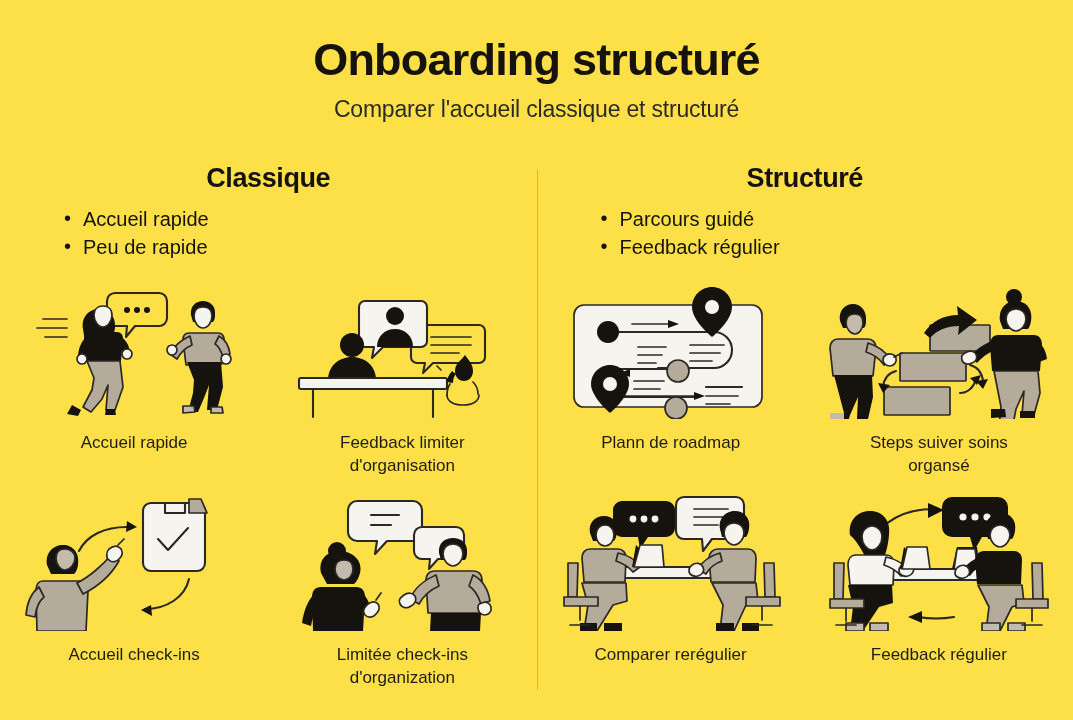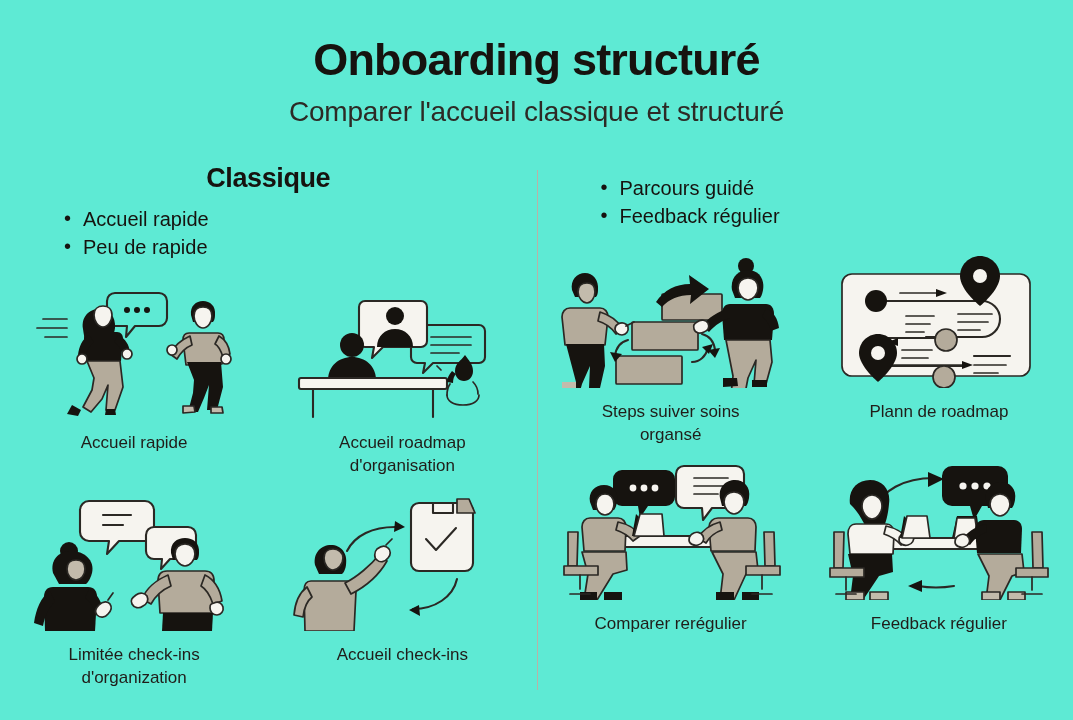--- a/index.html
+++ b/index.html
@@ -2,30 +2,30 @@
 <html><head>
 <meta charset="utf-8">
 <style>
   * { box-sizing: border-box; margin: 0; padding: 0; }
   html, body {
     width: 1073px; height: 720px;
     background: #f2efe9;
     font-family: "Liberation Sans", sans-serif;
     overflow: hidden;
   }
-  .page { position: relative; width: 1073px; height: 720px; background: #5eead4; }
+  .page { position: relative; width: 1073px; height: 720px; background: #fde047; }
 
   
   .header { padding-top: 36px; text-align: center; }
   .title {
     font-size: 45px; font-weight: 700; color: #16130f;
     letter-spacing: -0.8px; line-height: 1.08;
   }
   .subtitle {
-    margin-top: 11px; font-size: 28px; font-weight: 400;
+    margin-top: 11px; font-size: 23px; font-weight: 400;
     color: #2d2a25; letter-spacing: -0.2px;
   }
 
   
   .divider {
     position: absolute; left: 537px; top: 170px;
     width: 1px; height: 520px; background: #b9b2a6;
   }
 
   
@@ -159,21 +159,56 @@
             <rect class="paper" x="8" y="95" width="148" height="11" rx="2"></rect>
             <rect class="stroke" x="8" y="95" width="148" height="11" rx="2"></rect>
             <path class="stroke" d="M22 106v28M142 106v28"></path>
 
             <path class="ink" d="M174 72c4 6 8 9 8 16 0 6-4 10-9 10s-9-4-9-10c0-8 6-10 10-16z"></path>
             <path class="ink" d="M161 88c-3 4-5 7-5 11l6 1c0-4 1-7 3-9z"></path>
             <path class="stroke-thin" d="M159 101c-2 3-3 7-3 11M182 99c3 3 5 7 5 12"></path>
             <path class="stroke-thin" d="M156 112c0 6 6 10 16 10s16-4 16-10"></path>
             <path class="stroke-thin" d="M146 83l4 4"></path>
           </svg>
-          <div class="caption">Accueil roadmap d'organisation</div>
+          <div class="caption">Feedback limiter d'organisation</div>
+        </div>
+
+        <div class="cell">
+          <svg class="art" viewBox="0 0 222 136">
+
+            <path class="paper" d="M128 8h46a8 8 0 0 1 8 8v52a8 8 0 0 1-8 8h-46a8 8 0 0 1-8-8V16a8 8 0 0 1 8-8z"></path>
+            <path class="stroke" d="M128 8h46a8 8 0 0 1 8 8v52a8 8 0 0 1-8 8h-46a8 8 0 0 1-8-8V16a8 8 0 0 1 8-8z"></path>
+            <path class="stroke" d="M142 8h20v10h-20z"></path>
+            <path class="tan" d="M166 4h12l6 14h-18z"></path>
+            <path class="stroke-thin" d="M166 4h12l6 14h-18z"></path>
+            <path class="stroke" d="M135 44l10 11 20-22" stroke-width="3"></path>
+
+            <path class="stroke" d="M56 56c8-16 26-24 48-24"></path>
+            <path class="ink" d="M104 26l10 6-11 5z"></path>
+
+            <path class="stroke" d="M166 84c-4 18-22 30-44 30"></path>
+            <path class="ink" d="M128 110l-10 5 11 6z"></path>
+
+            <path class="ink" d="M24 70c-2-12 6-20 16-20s17 8 15 20c-1 7-4 9-4 9H28z"></path>
+            <path class="tan-lt" d="M33 63c0-6 4-9 9-9s10 3 10 9-5 12-10 12-9-6-9-12z"></path>
+            <path class="stroke-thin" d="M33 63c0-6 4-9 9-9s10 3 10 9-5 12-10 12-9-6-9-12z"></path>
+            <path class="tan" d="M20 86h36c6 0 9 4 9 10l-2 40H14l-1-40c0-6 2-10 7-10z"></path>
+            <path class="stroke-thin" d="M20 86h36c6 0 9 4 9 10l-2 40H14l-1-40c0-6 2-10 7-10z"></path>
+
+            <path class="tan" d="M54 88c12-6 26-18 34-28l8 6c-8 14-22 26-36 33z"></path>
+            <path class="stroke-thin" d="M54 88c12-6 26-18 34-28l8 6c-8 14-22 26-36 33z"></path>
+
+            <path class="paper" d="M86 54c4-3 8-4 11-1 3 2 3 7 0 10-3 4-8 5-11 2-3-2-3-8 0-11z"></path>
+            <path class="stroke-thin" d="M86 54c4-3 8-4 11-1 3 2 3 7 0 10-3 4-8 5-11 2-3-2-3-8 0-11z"></path>
+            <path class="stroke-thin" d="M95 50l6-6"></path>
+
+            <path class="tan" d="M16 92c-8 6-12 16-13 28l9 2c1-9 4-16 9-20z"></path>
+            <path class="stroke-thin" d="M16 92c-8 6-12 16-13 28l9 2c1-9 4-16 9-20z"></path>
+          </svg>
+          <div class="caption">Accueil check-ins</div>
         </div>
 
         <div class="cell">
           <svg class="art" viewBox="0 0 222 136">
 
             <path class="paper" d="M66 6h56a9 9 0 0 1 9 9v22a9 9 0 0 1-9 9H96l-12 13 2-13h-20a9 9 0 0 1-9-9V15a9 9 0 0 1 9-9z"></path>
             <path class="stroke" d="M66 6h56a9 9 0 0 1 9 9v22a9 9 0 0 1-9 9H96l-12 13 2-13h-20a9 9 0 0 1-9-9V15a9 9 0 0 1 9-9z"></path>
             <path class="stroke" d="M80 20h28M80 30h20"></path>
 
             <path class="paper" d="M131 32h34a8 8 0 0 1 8 8v16a8 8 0 0 1-8 8h-18l-9 10 1-10h-8a8 8 0 0 1-8-8V40a8 8 0 0 1 8-8z"></path>
@@ -201,65 +236,67 @@
             <path class="stroke-thin" d="M182 80c10 5 15 14 17 26l-9 3c-3-9-7-15-12-18z"></path>
             <path class="paper" d="M113 100c4-3 9-2 11 1 2 4 0 8-4 10-4 3-9 2-11-2s0-6 4-9z"></path>
             <path class="stroke-thin" d="M113 100c4-3 9-2 11 1 2 4 0 8-4 10-4 3-9 2-11-2s0-6 4-9z"></path>
             <path class="paper" d="M191 108c4-2 8 0 9 4s-2 8-6 8-7-3-7-7 1-4 4-5z"></path>
             <path class="stroke-thin" d="M191 108c4-2 8 0 9 4s-2 8-6 8-7-3-7-7 1-4 4-5z"></path>
             <path class="ink" d="M140 118h50l-1 18h-50z"></path>
           </svg>
           <div class="caption">Limitée check-ins d'organization</div>
         </div>
 
-        <div class="cell">
-          <svg class="art" viewBox="0 0 222 136">
-
-            <path class="paper" d="M128 8h46a8 8 0 0 1 8 8v52a8 8 0 0 1-8 8h-46a8 8 0 0 1-8-8V16a8 8 0 0 1 8-8z"></path>
-            <path class="stroke" d="M128 8h46a8 8 0 0 1 8 8v52a8 8 0 0 1-8 8h-46a8 8 0 0 1-8-8V16a8 8 0 0 1 8-8z"></path>
-            <path class="stroke" d="M142 8h20v10h-20z"></path>
-            <path class="tan" d="M166 4h12l6 14h-18z"></path>
-            <path class="stroke-thin" d="M166 4h12l6 14h-18z"></path>
-            <path class="stroke" d="M135 44l10 11 20-22" stroke-width="3"></path>
-
-            <path class="stroke" d="M56 56c8-16 26-24 48-24"></path>
-            <path class="ink" d="M104 26l10 6-11 5z"></path>
-
-            <path class="stroke" d="M166 84c-4 18-22 30-44 30"></path>
-            <path class="ink" d="M128 110l-10 5 11 6z"></path>
-
-            <path class="ink" d="M24 70c-2-12 6-20 16-20s17 8 15 20c-1 7-4 9-4 9H28z"></path>
-            <path class="tan-lt" d="M33 63c0-6 4-9 9-9s10 3 10 9-5 12-10 12-9-6-9-12z"></path>
-            <path class="stroke-thin" d="M33 63c0-6 4-9 9-9s10 3 10 9-5 12-10 12-9-6-9-12z"></path>
-            <path class="tan" d="M20 86h36c6 0 9 4 9 10l-2 40H14l-1-40c0-6 2-10 7-10z"></path>
-            <path class="stroke-thin" d="M20 86h36c6 0 9 4 9 10l-2 40H14l-1-40c0-6 2-10 7-10z"></path>
-
-            <path class="tan" d="M54 88c12-6 26-18 34-28l8 6c-8 14-22 26-36 33z"></path>
-            <path class="stroke-thin" d="M54 88c12-6 26-18 34-28l8 6c-8 14-22 26-36 33z"></path>
-
-            <path class="paper" d="M86 54c4-3 8-4 11-1 3 2 3 7 0 10-3 4-8 5-11 2-3-2-3-8 0-11z"></path>
-            <path class="stroke-thin" d="M86 54c4-3 8-4 11-1 3 2 3 7 0 10-3 4-8 5-11 2-3-2-3-8 0-11z"></path>
-            <path class="stroke-thin" d="M95 50l6-6"></path>
-
-            <path class="tan" d="M16 92c-8 6-12 16-13 28l9 2c1-9 4-16 9-20z"></path>
-            <path class="stroke-thin" d="M16 92c-8 6-12 16-13 28l9 2c1-9 4-16 9-20z"></path>
-          </svg>
-          <div class="caption">Accueil check-ins</div>
-        </div>
-
       </div>
     </div>
 
     <div class="column col-right">
+      <div class="col-head">Structuré</div>
       <ul class="bullets">
         <li>Parcours guidé</li>
         <li>Feedback régulier</li>
       </ul>
 
       <div class="grid">
+
+        <div class="cell">
+          <svg class="art" viewBox="0 0 222 136">
+            <path class="paper" d="M24 22h168a10 10 0 0 1 10 10v82a10 10 0 0 1-10 10H24a10 10 0 0 1-10-10V32a10 10 0 0 1 10-10z"></path>
+            <path class="stroke-thin" d="M24 22h168a10 10 0 0 1 10 10v82a10 10 0 0 1-10 10H24a10 10 0 0 1-10-10V32a10 10 0 0 1 10-10z" stroke="#9a9286"></path>
+
+            <path class="stroke" d="M50 49h104a18 18 0 0 1 0 36H98"></path>
+            <path class="stroke" d="M52 86h58"></path>
+            <path class="stroke" d="M52 114h82"></path>
+
+            <path class="stroke-thin" d="M72 41h38"></path>
+            <path class="ink" d="M108 37l11 4-11 4z"></path>
+            <path class="stroke-thin" d="M66 90h-2"></path>
+            <path class="ink" d="M70 86l-10 4 10 4z" transform="translate(0,0)"></path>
+            <path class="stroke-thin" d="M58 113h78"></path>
+            <path class="ink" d="M134 109l11 4-11 4z"></path>
+
+            <circle class="ink" cx="48" cy="49" r="11"></circle>
+            <circle class="tan" cx="118" cy="88" r="11"></circle>
+            <circle class="stroke-thin" cx="118" cy="88" r="11" fill="none"></circle>
+            <circle class="tan" cx="116" cy="125" r="11"></circle>
+            <circle class="stroke-thin" cx="116" cy="125" r="11" fill="none"></circle>
+
+            <path class="ink" d="M152 4c11 0 20 9 20 20 0 14-20 30-20 30s-20-16-20-30c0-11 9-20 20-20z"></path>
+            <circle class="paper" cx="152" cy="24" r="7"></circle>
+            <path class="ink" d="M50 82c11 0 19 9 19 19 0 13-19 29-19 29s-19-16-19-29c0-10 8-19 19-19z"></path>
+            <circle class="paper" cx="50" cy="101" r="7"></circle>
+
+            <path class="stroke-thin" d="M78 64h28M78 72h24M78 80h18" stroke="#4a463f"></path>
+            <path class="stroke-thin" d="M130 62h34M130 70h30M130 78h22" stroke="#4a463f"></path>
+            <path class="stroke" d="M146 104h36" stroke="#16130f" stroke-width="3"></path>
+            <path class="stroke-thin" d="M146 113h32M146 121h24" stroke="#4a463f"></path>
+            <path class="stroke-thin" d="M74 98h30M74 106h26" stroke="#4a463f"></path>
+          </svg>
+          <div class="caption">Plann de roadmap</div>
+        </div>
 
         <div class="cell">
           <svg class="art" viewBox="0 0 222 136">
 
             <rect class="tan" x="56" y="104" width="66" height="28" rx="1"></rect>
             <rect class="stroke-thin" x="56" y="104" width="66" height="28" rx="1"></rect>
             <rect class="tan" x="72" y="70" width="66" height="28" rx="1"></rect>
             <rect class="stroke-thin" x="72" y="70" width="66" height="28" rx="1"></rect>
             <rect class="tan" x="102" y="42" width="60" height="26" rx="1"></rect>
             <rect class="stroke-thin" x="102" y="42" width="60" height="26" rx="1"></rect>
@@ -298,56 +335,20 @@
             <path class="tan" d="M166 88h44l2 22-6 22h-12l2-24-8 18-5 26h-13l3-28z"></path>
             <path class="stroke-thin" d="M166 88h44l2 22-6 22h-12l2-24-8 18-5 26h-13l3-28z"></path>
             <path class="ink" d="M163 126h14l1 8-15 1z"></path>
             <path class="ink" d="M192 128h15v7h-15z"></path>
           </svg>
           <div class="caption">Steps suiver soins organsé</div>
         </div>
 
         <div class="cell">
           <svg class="art" viewBox="0 0 222 136">
-            <path class="paper" d="M24 22h168a10 10 0 0 1 10 10v82a10 10 0 0 1-10 10H24a10 10 0 0 1-10-10V32a10 10 0 0 1 10-10z"></path>
-            <path class="stroke-thin" d="M24 22h168a10 10 0 0 1 10 10v82a10 10 0 0 1-10 10H24a10 10 0 0 1-10-10V32a10 10 0 0 1 10-10z" stroke="#9a9286"></path>
-
-            <path class="stroke" d="M50 49h104a18 18 0 0 1 0 36H98"></path>
-            <path class="stroke" d="M52 86h58"></path>
-            <path class="stroke" d="M52 114h82"></path>
-
-            <path class="stroke-thin" d="M72 41h38"></path>
-            <path class="ink" d="M108 37l11 4-11 4z"></path>
-            <path class="stroke-thin" d="M66 90h-2"></path>
-            <path class="ink" d="M70 86l-10 4 10 4z" transform="translate(0,0)"></path>
-            <path class="stroke-thin" d="M58 113h78"></path>
-            <path class="ink" d="M134 109l11 4-11 4z"></path>
-
-            <circle class="ink" cx="48" cy="49" r="11"></circle>
-            <circle class="tan" cx="118" cy="88" r="11"></circle>
-            <circle class="stroke-thin" cx="118" cy="88" r="11" fill="none"></circle>
-            <circle class="tan" cx="116" cy="125" r="11"></circle>
-            <circle class="stroke-thin" cx="116" cy="125" r="11" fill="none"></circle>
-
-            <path class="ink" d="M152 4c11 0 20 9 20 20 0 14-20 30-20 30s-20-16-20-30c0-11 9-20 20-20z"></path>
-            <circle class="paper" cx="152" cy="24" r="7"></circle>
-            <path class="ink" d="M50 82c11 0 19 9 19 19 0 13-19 29-19 29s-19-16-19-29c0-10 8-19 19-19z"></path>
-            <circle class="paper" cx="50" cy="101" r="7"></circle>
-
-            <path class="stroke-thin" d="M78 64h28M78 72h24M78 80h18" stroke="#4a463f"></path>
-            <path class="stroke-thin" d="M130 62h34M130 70h30M130 78h22" stroke="#4a463f"></path>
-            <path class="stroke" d="M146 104h36" stroke="#16130f" stroke-width="3"></path>
-            <path class="stroke-thin" d="M146 113h32M146 121h24" stroke="#4a463f"></path>
-            <path class="stroke-thin" d="M74 98h30M74 106h26" stroke="#4a463f"></path>
-          </svg>
-          <div class="caption">Plann de roadmap</div>
-        </div>
-
-        <div class="cell">
-          <svg class="art" viewBox="0 0 222 136">
 
             <path class="ink" d="M62 6h44a9 9 0 0 1 9 9v18a9 9 0 0 1-9 9H88l-8 12-2-12h-16a9 9 0 0 1-9-9V15a9 9 0 0 1 9-9z"></path>
             <circle class="paper" cx="73" cy="24" r="3.4"></circle>
             <circle class="paper" cx="84" cy="24" r="3.4"></circle>
             <circle class="paper" cx="95" cy="24" r="3.4"></circle>
 
             <path class="paper" d="M124 2h52a8 8 0 0 1 8 8v26a8 8 0 0 1-8 8h-24l-9 12-1-12h-18a8 8 0 0 1-8-8V10a8 8 0 0 1 8-8z"></path>
             <path class="stroke" d="M124 2h52a8 8 0 0 1 8 8v26a8 8 0 0 1-8 8h-24l-9 12-1-12h-18a8 8 0 0 1-8-8V10a8 8 0 0 1 8-8z"></path>
             <path class="stroke-thin" d="M134 14h34M134 22h34M134 30h24"></path>
 

